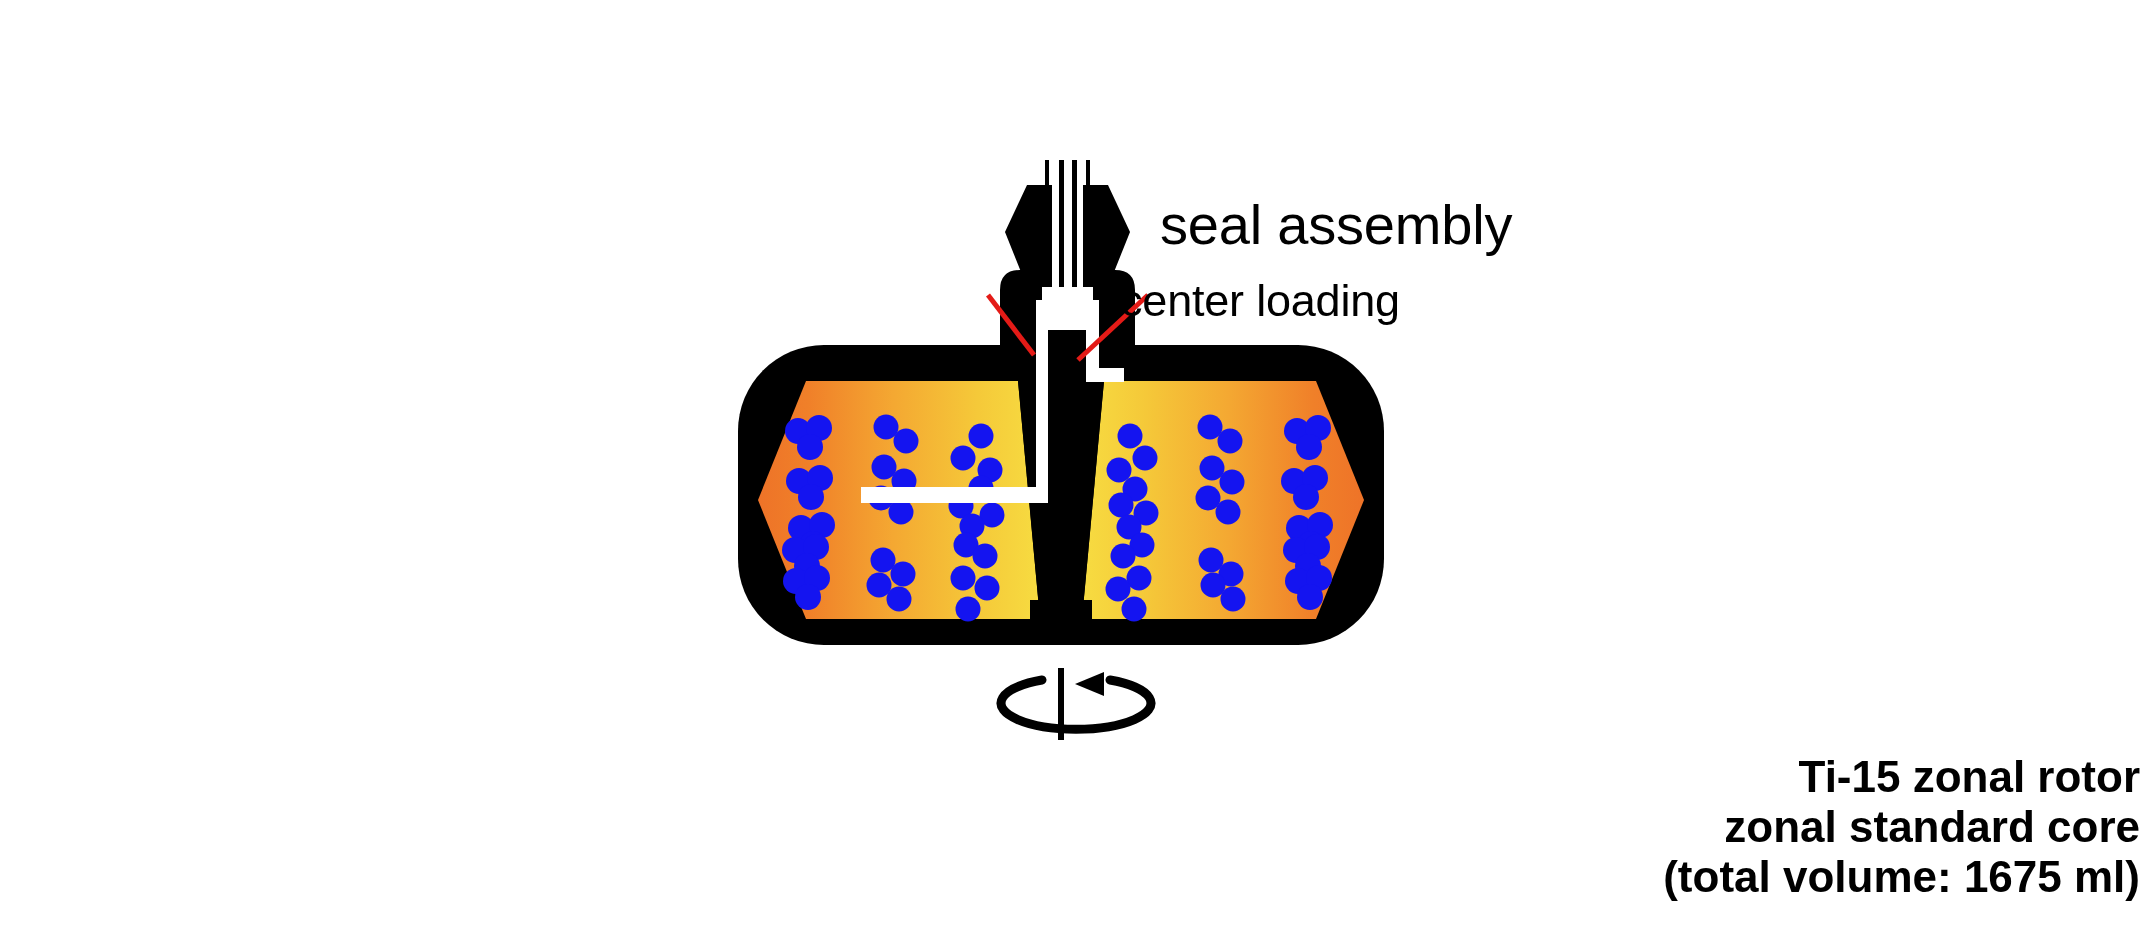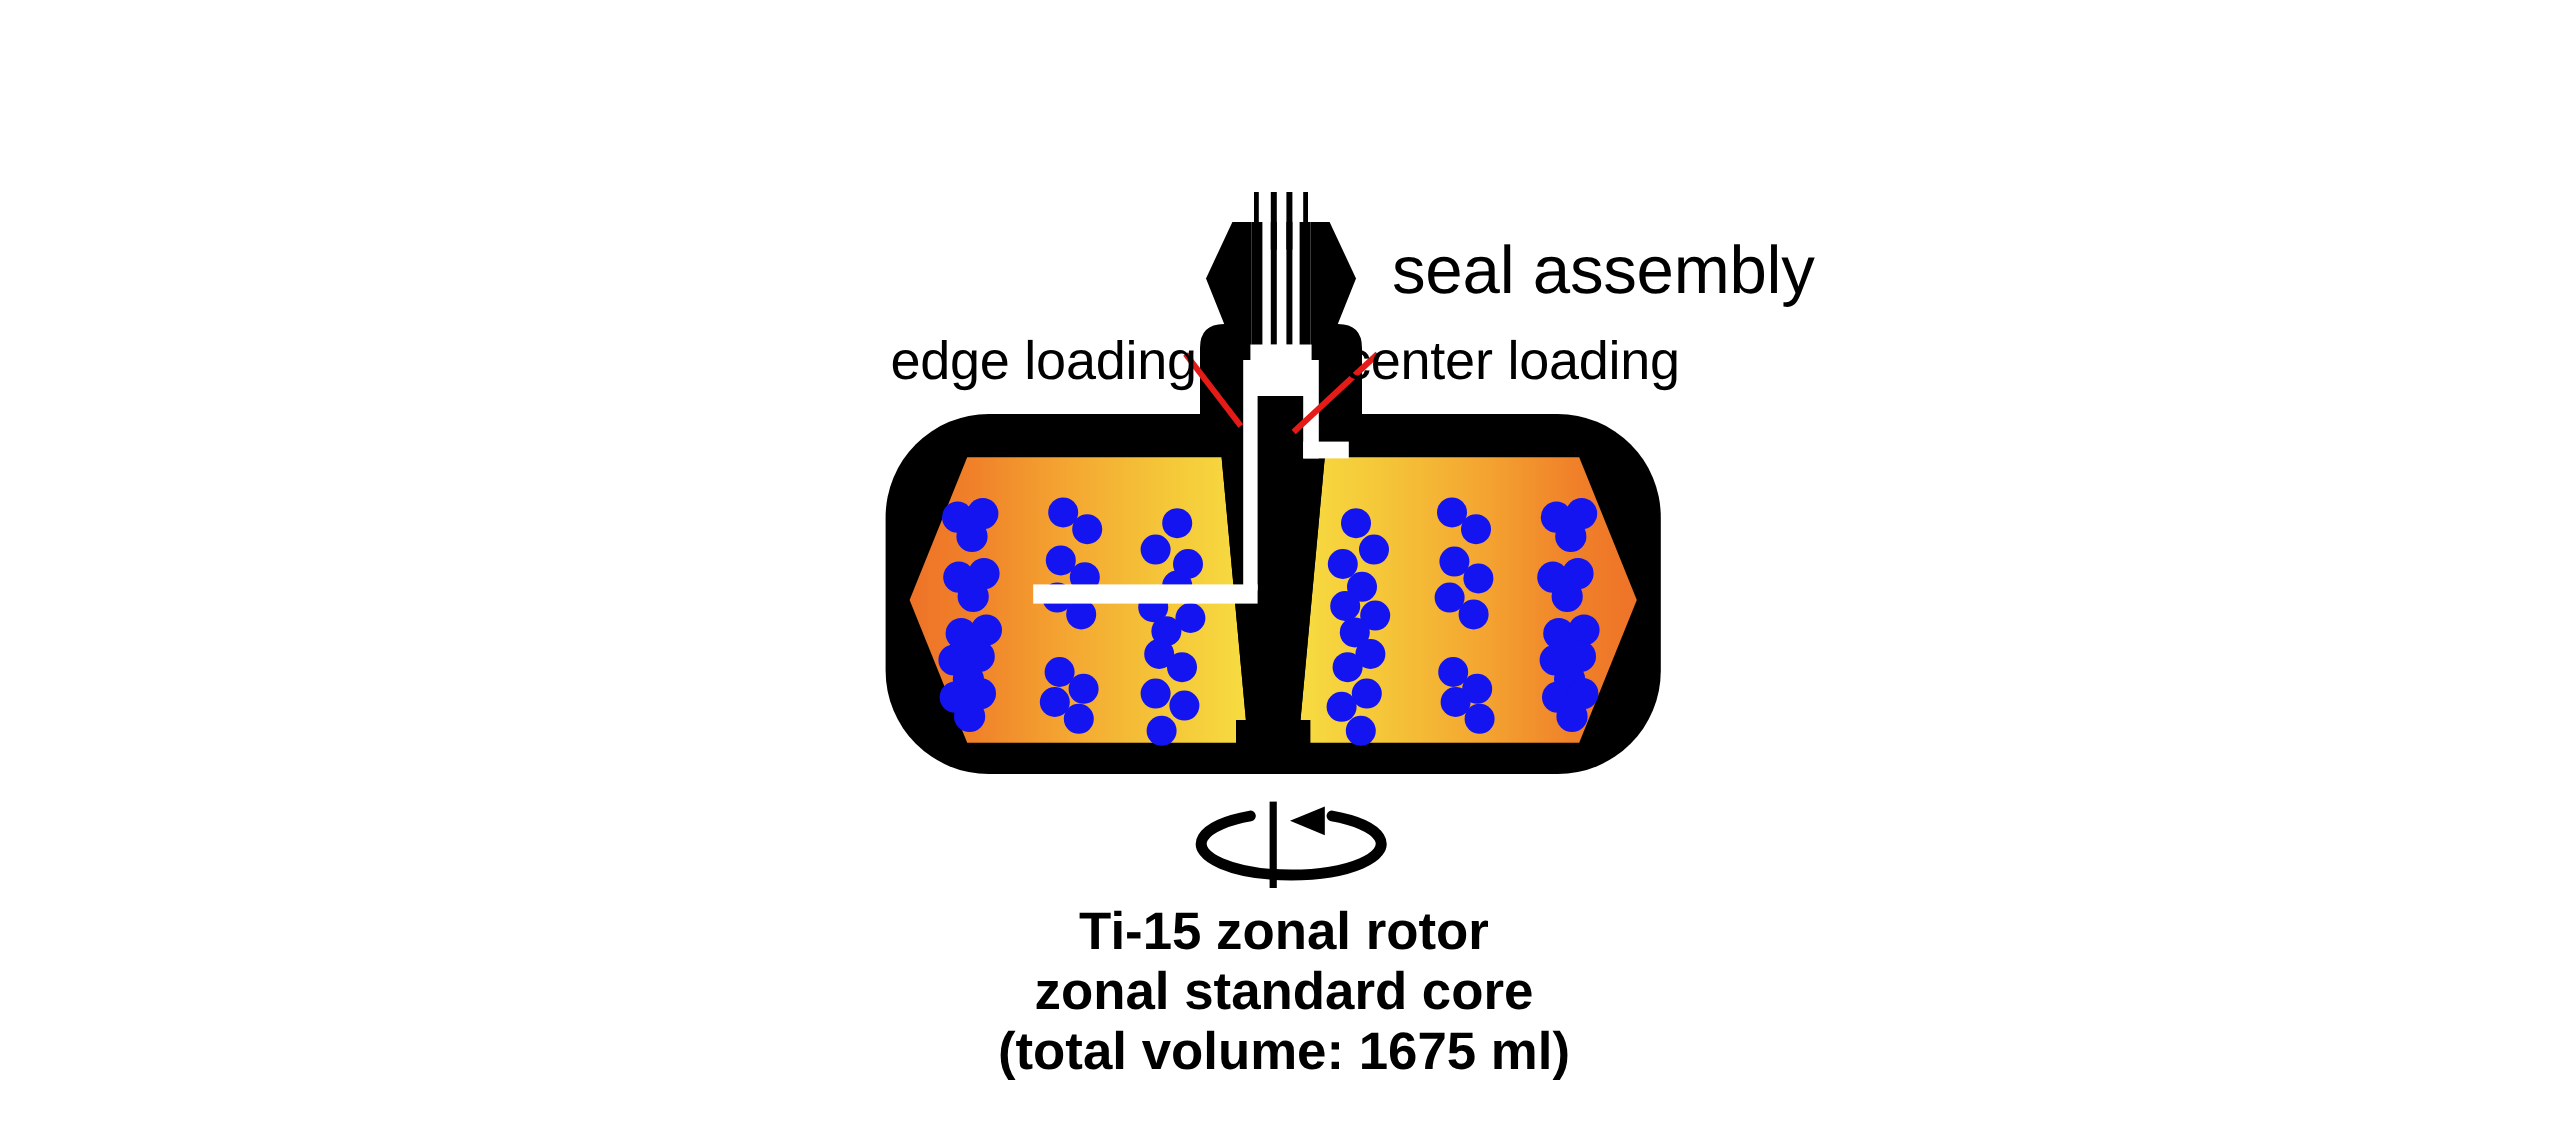--- a/index.html
+++ b/index.html
@@ -53,21 +53,21 @@
     top: 275px;
     font-size: 45px;
     font-weight: 400;
     letter-spacing: -0.2px;
   }
   #caption {
     position: absolute;
     left: 0;
     top: 752px;
     width: 2140px;
-    text-align: center;
+    text-align: right;
     color: #000000;
     font-family: "Liberation Sans", sans-serif;
     font-size: 44px;
     font-weight: bold;
     line-height: 50px;
   }
   #caption div { display: block; }
 </style>
 </head>
 <body>
@@ -235,21 +235,20 @@
 
       <path d="M1110,680
                a75,26 0 1,1 -68,0" fill="none" stroke="#000000" stroke-width="9" stroke-linecap="round" transform="rotate(0 1061 706)"></path>
 
       <path d="M1075,684 L1104,672 L1104,696 Z" fill="#000000"></path>
     </g>
   </svg>
 
   <div class="lbl" id="label-seal-assembly">seal assembly</div>
 
-  <div class="lbl" id="label-edge-loading">edge loading</div>
 
   <div class="lbl" id="label-center-loading">center loading</div>
 
   <div id="caption">
     <div>Ti-15 zonal rotor</div>
     <div>zonal standard core</div>
     <div>(total volume: 1675 ml)</div>
   </div>
 
 </div>

